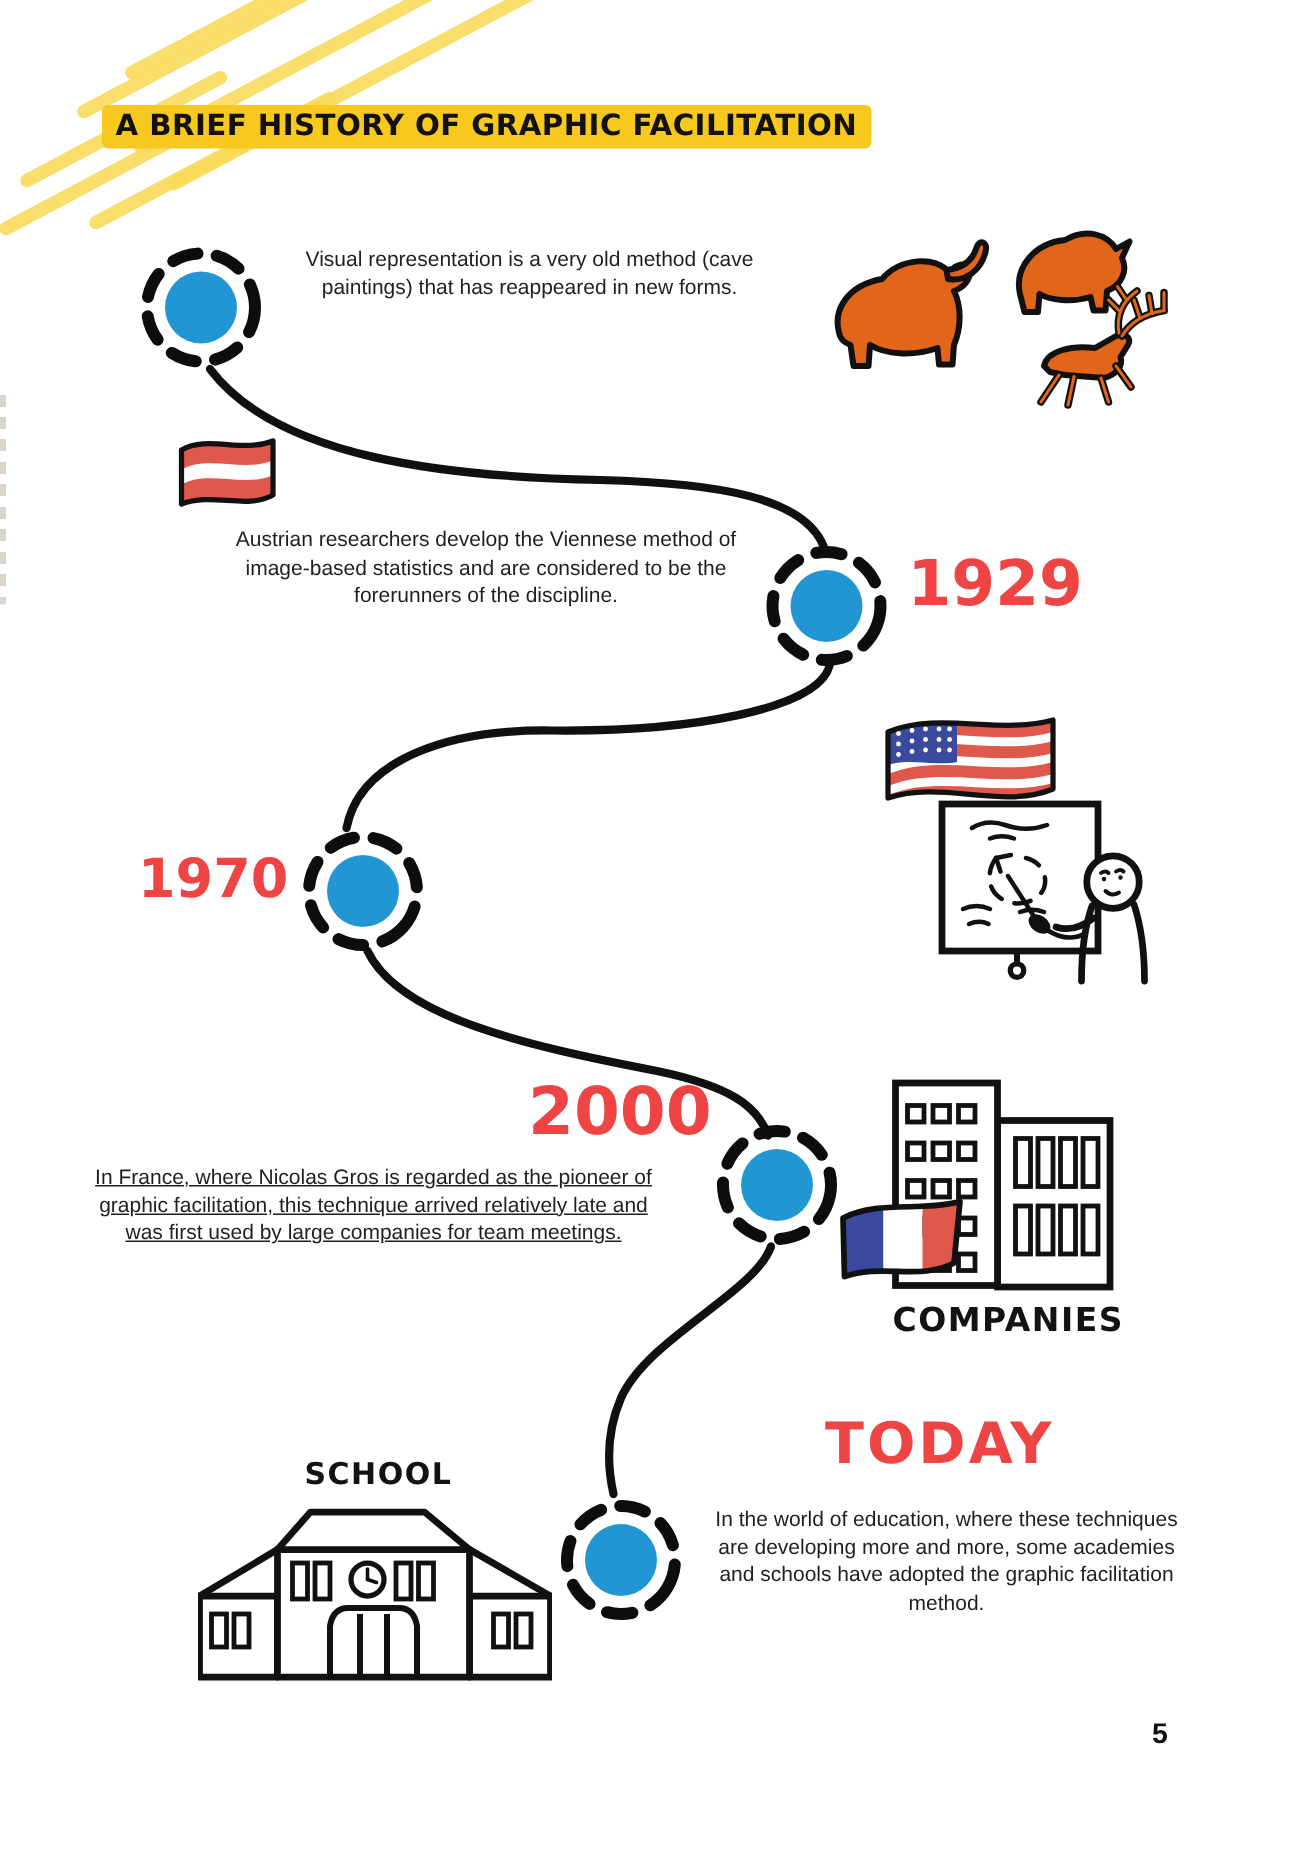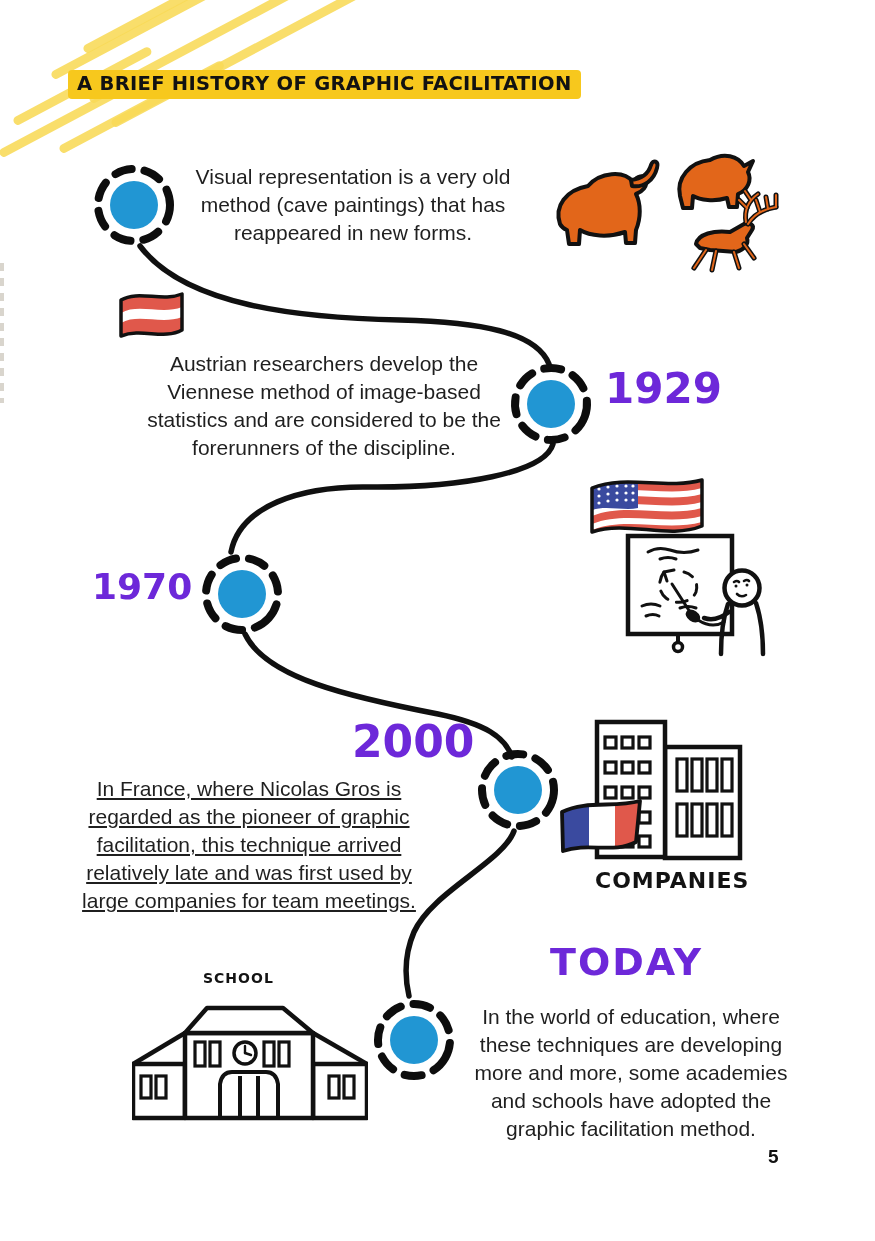--- a/index.html
+++ b/index.html
@@ -5,23 +5,23 @@
   html,body{margin:0;padding:0;background:#ffffff;}
   #page{position:relative;width:839px;height:1241px;background:#ffffff;overflow:hidden;
         font-family:"Liberation Sans",sans-serif;color:#1e1e1e;}
   .stripe{position:absolute;height:9px;border-radius:6px;background:#F8DA56;opacity:.88;
           transform:rotate(-28deg);transform-origin:left center;}
   .title-wrap{position:absolute;left:68px;top:70px;z-index:3;}
   .title-hl{display:inline-block;background:#F7C81D;border-radius:4px;padding:2px 9px 4px;
             font-family:"DejaVu Sans",sans-serif;font-weight:700;font-size:19.5px;
             letter-spacing:.3px;color:#121212;white-space:nowrap;}
   .tl-svg{position:absolute;left:0;top:0;z-index:1;}
-  .body-text{position:absolute;z-index:3;text-align:center;font-size:21px;line-height:1.33;color:#1f1f1f;}
+  .body-text{position:absolute;z-index:3;text-align:center;font-size:14px;line-height:1.33;color:#1f1f1f;}
   .year{position:absolute;z-index:3;font-family:"DejaVu Sans",sans-serif;font-weight:700;
-        color:#6d28d9;white-space:nowrap;}
+        color:#ef4444;white-space:nowrap;}
   .caption{position:absolute;z-index:3;font-family:"DejaVu Sans",sans-serif;font-weight:700;
            font-size:22px;letter-spacing:1px;color:#131313;white-space:nowrap;}
   .icon{position:absolute;z-index:2;}
   .icon.overlay{z-index:4;}
   .page-num{position:absolute;left:768px;top:1146px;z-index:3;font-weight:700;font-size:19px;color:#111;}
   .edge-dashes{position:absolute;left:0;top:263px;width:4px;height:140px;z-index:1;
     background:repeating-linear-gradient(to bottom,#d9d5cd 0 8px,transparent 8px 15px);}
 </style>
 </head>
 <body>
@@ -235,21 +235,21 @@
     <g clip-path="url(#frClip)">
       <rect x="0" y="0" width="33" height="70" fill="#3A4A9F"></rect>
       <rect x="33" y="0" width="26" height="70" fill="#ffffff"></rect>
       <rect x="59" y="0" width="33" height="70" fill="#E0584B"></rect>
     </g>
     <path d="M6 16 C30 4 58 12 84 5 L80 46 C58 58 32 46 7 55 Z" fill="none" stroke="#111" stroke-width="3.8" stroke-linejoin="round"></path>
   </svg>
 
   <div class="caption" style="left:595px;top:868px;">COMPANIES</div>
 
-  <div class="caption" style="left:203px;top:970px;font-size:14px;">SCHOOL</div>
+  <div class="caption" style="left:203px;top:970px;font-size:20px;">SCHOOL</div>
   <div class="year" style="left:550px;top:940px;font-size:38px;letter-spacing:2px;">TODAY</div>
   <div class="body-text" style="left:472px;top:1003px;width:318px;">In the world of education, where these techniques are developing more and more, some academies and schools have adopted the graphic facilitation method.</div>
 
   <svg class="icon" style="left:132px;top:1004px;" width="236" height="120" viewBox="0 0 236 120">
     <g fill="#fff" stroke="#111" stroke-width="4.5" stroke-linejoin="round">
       <rect x="1" y="60" width="52" height="54"></rect>
       <rect x="181" y="60" width="54" height="54"></rect>
       <path d="M1 60 L53 29"></path>
       <path d="M181 29 L235 60"></path>
       <rect x="53" y="29" width="128" height="85"></rect>

